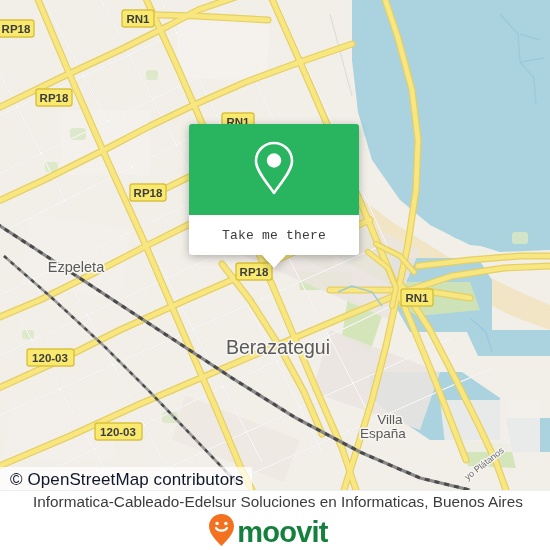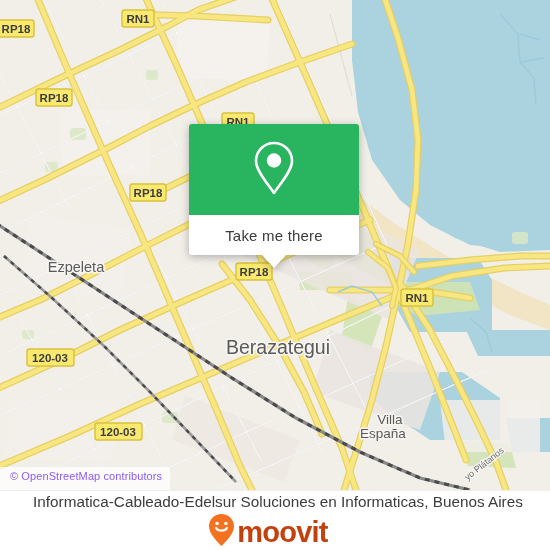--- a/index.html
+++ b/index.html
@@ -13,21 +13,21 @@
 
   
   .map{position:absolute;left:0;top:0;width:550px;height:490px;overflow:hidden;background:#f2efe9;}
   .map svg{position:absolute;left:0;top:0;display:block;}
 
   
   .attrib{
     position:absolute;left:0;top:467px;
     background:rgba(255,255,255,0.72);
     padding:3px 8px 9px 10px;
-    font-size:11px;color:#8b5cf6;
+    font-size:17px;color:#0f172a;
     letter-spacing:.1px;white-space:nowrap;
     font-family:"Liberation Sans", sans-serif;
   }
 
   
   .popup{
     position:absolute;left:189px;top:124px;width:170px;
     filter:drop-shadow(0 2px 4px rgba(0,0,0,.28));
   }
   .popup-head{
@@ -36,22 +36,22 @@
     display:flex;align-items:center;justify-content:center;
   }
   .pin-icon{display:block;}
   .popup-foot{
     position:relative;
     height:40px;background:#ffffff;
     border-radius:0 0 3px 3px;
     display:flex;align-items:center;justify-content:center;
   }
   .popup-foot-label{
-    font-size:15px;color:#3b3b3b;letter-spacing:.2px;
-    font-family:Liberation Sans, sans-serif;
+    font-size:13px;color:#3b3b3b;letter-spacing:.2px;
+    font-family:Liberation Mono, monospace;
   }
   .popup-tail{
     position:absolute;left:50%;bottom:-13px;margin-left:-13px;
     width:0;height:0;
     border-left:13px solid transparent;
     border-right:13px solid transparent;
     border-top:14px solid #ffffff;
   }
 
   
@@ -66,21 +66,21 @@
     flex:1;
     padding-left:14px;padding-right:8px;
     font-size:15.3px;line-height:21px;color:#3c3c3c;
     font-family:"Liberation Sans", sans-serif;
   }
   .brand{
     display:flex;align-items:center;
     padding-right:14px;gap:2px;
   }
   .brand-word{
-    font-size:29px;font-weight:bold;color:#c2410c;
+    font-size:29px;font-weight:bold;color:#15803d;
     letter-spacing:-0.8px;line-height:29px;
     font-family:"Liberation Sans", sans-serif;
   }
 </style>
 </head>
 <body>
 
 <div class="app">
 
   <div class="map">

